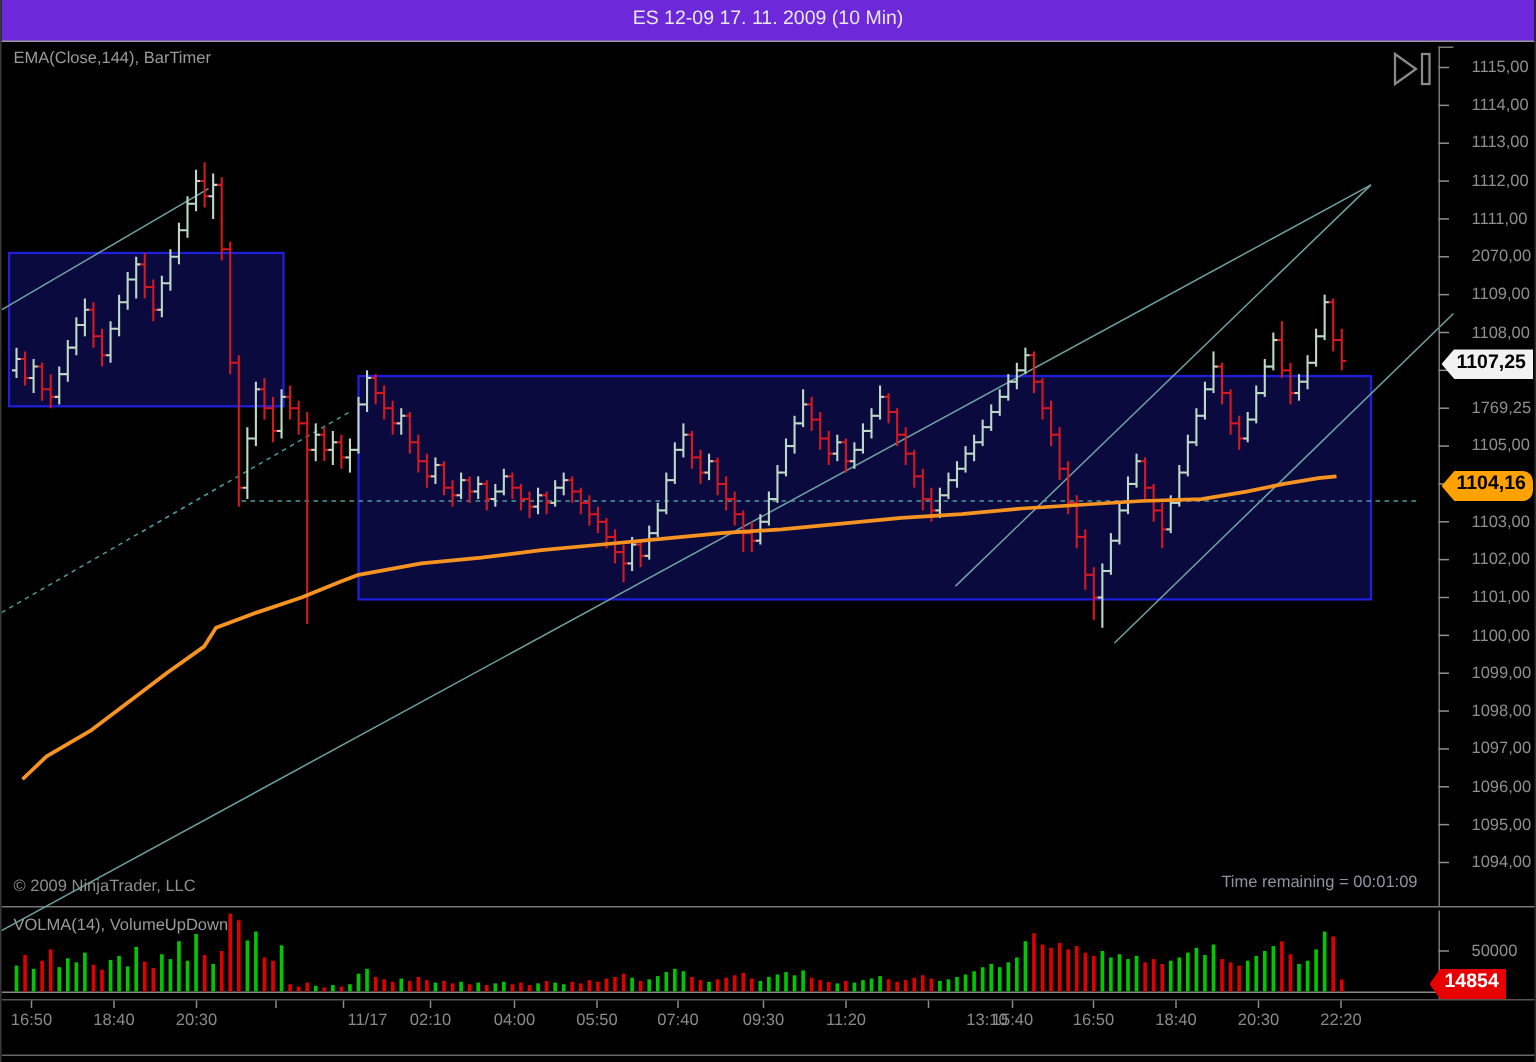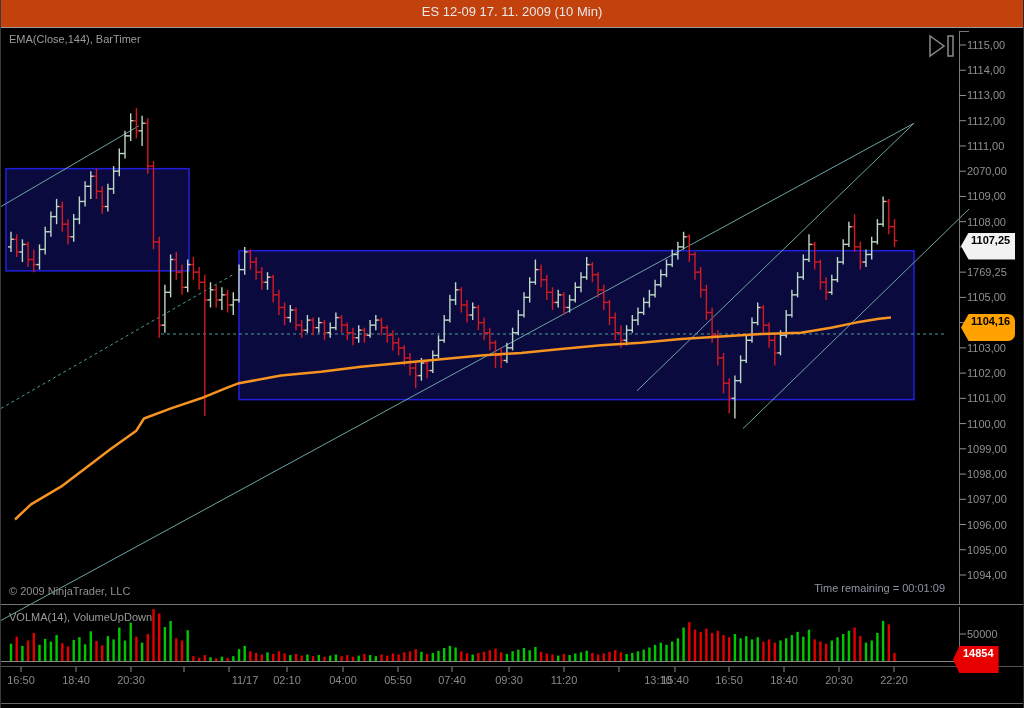--- a/index.html
+++ b/index.html
@@ -1,28 +1,28 @@
 <!DOCTYPE html>
 <html><head>
 <meta charset="utf-8">
 <style>
   html,body{margin:0;padding:0;background:#000;}
   #app{position:relative;width:1024px;height:708px;background:#000;overflow:hidden;
        font-family:"Liberation Sans",sans-serif;border-left:1px solid #3a3a3a;border-right:1px solid #2a2a2a;box-sizing:border-box;}
   .titlebar{position:absolute;left:0;top:0;width:100%;height:27px;color:#e8e8e8;font-size:13px;
-            text-align:center;line-height:24px;border-bottom:1px solid #9a9a9a;background:#c2410c;}
+            text-align:center;line-height:24px;border-bottom:1px solid #9a9a9a;background:#6d28d9;}
   #gfx{position:absolute;left:0;top:0;}
   .ind-label{position:absolute;left:8px;top:33px;color:#9a9a9a;font-size:11px;}
   .vol-label{position:absolute;left:8px;top:611px;color:#9a9a9a;font-size:11px;}
   .copyright{position:absolute;left:8px;top:585px;color:#8f8f8f;font-size:11px;}
   .time-remaining{position:absolute;right:78px;top:582px;color:#8d93a2;font-size:11px;}
   .skip{position:absolute;left:926px;top:33px;width:30px;height:26px;}
-  .axis-label{position:absolute;color:#8f8f8f;font-size:11px;line-height:11px;}
+  .axis-label{position:absolute;color:#8f8f8f;font-size:11px;line-height:11px;margin-left:14px;}
   .tick-label{position:absolute;color:#8a8a8a;font-size:11px;transform:translateX(-50%);top:674px;}
-  .badge{position:absolute;font-size:11px;font-weight:bold;height:27px;line-height:15px;
+  .badge{position:absolute;font-size:13px;font-weight:bold;height:20px;line-height:15px;
          padding:0 5px 0 10px;clip-path:polygon(0 50%,14% 0,100% 0,100% 100%,14% 100%);}
   .badge.white{left:960px;background:#f2f2f2;color:#000;}
   .badge.orange{left:960px;background:#ffa200;color:#000;}
   .badge.red{left:952px;background:#e80000;color:#fff;}
 </style>
 </head>
 <body>
 
 <div id="app">
   <div class="titlebar">ES 12-09  17. 11. 2009 (10 Min)</div>

